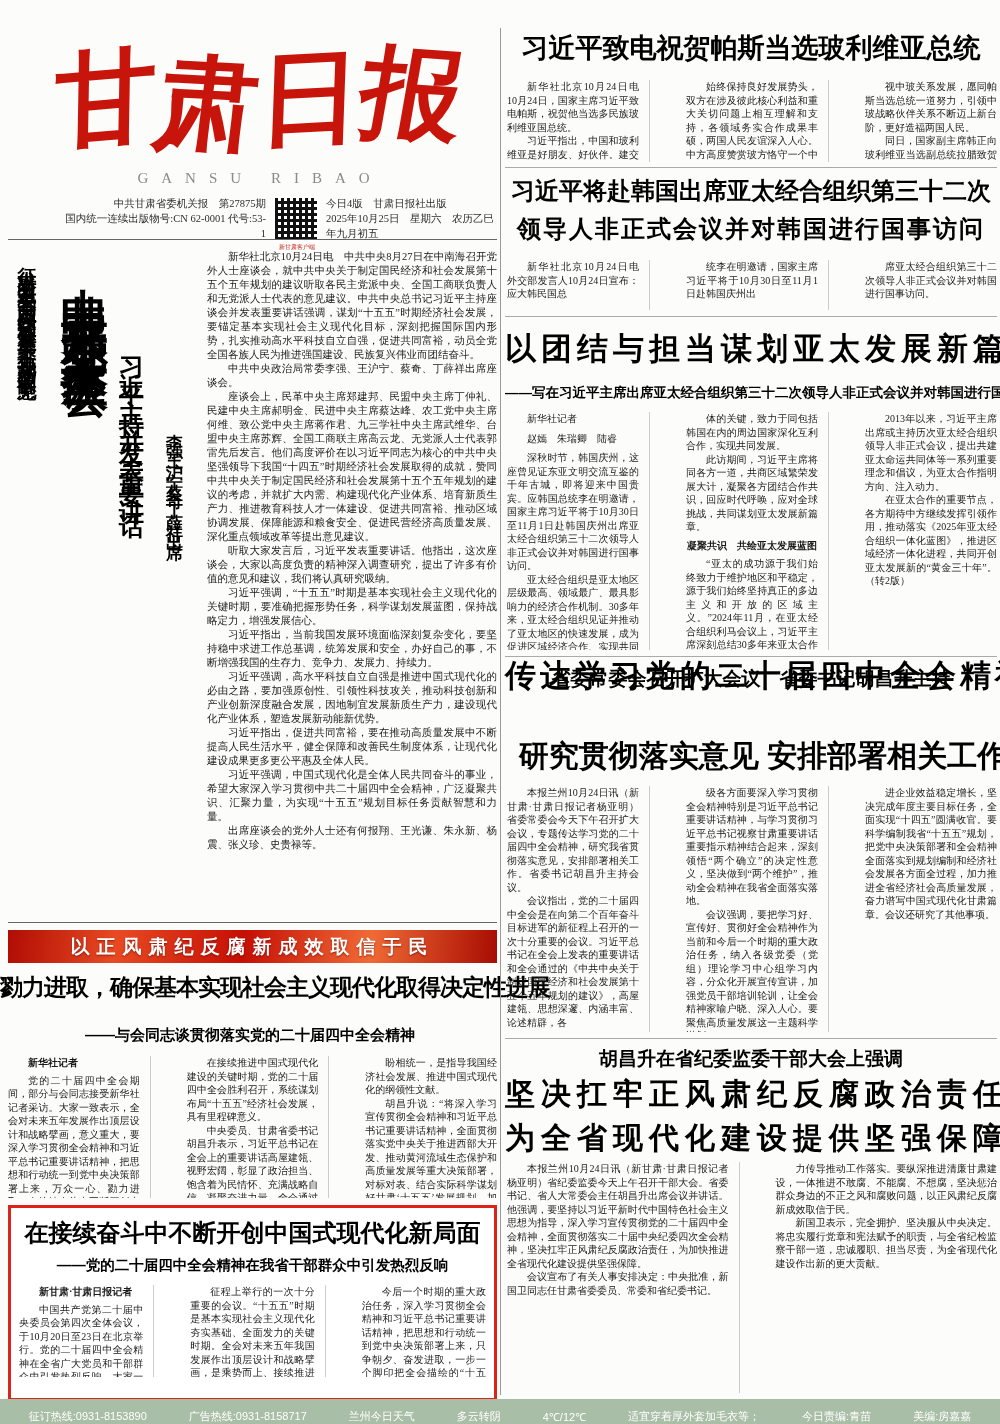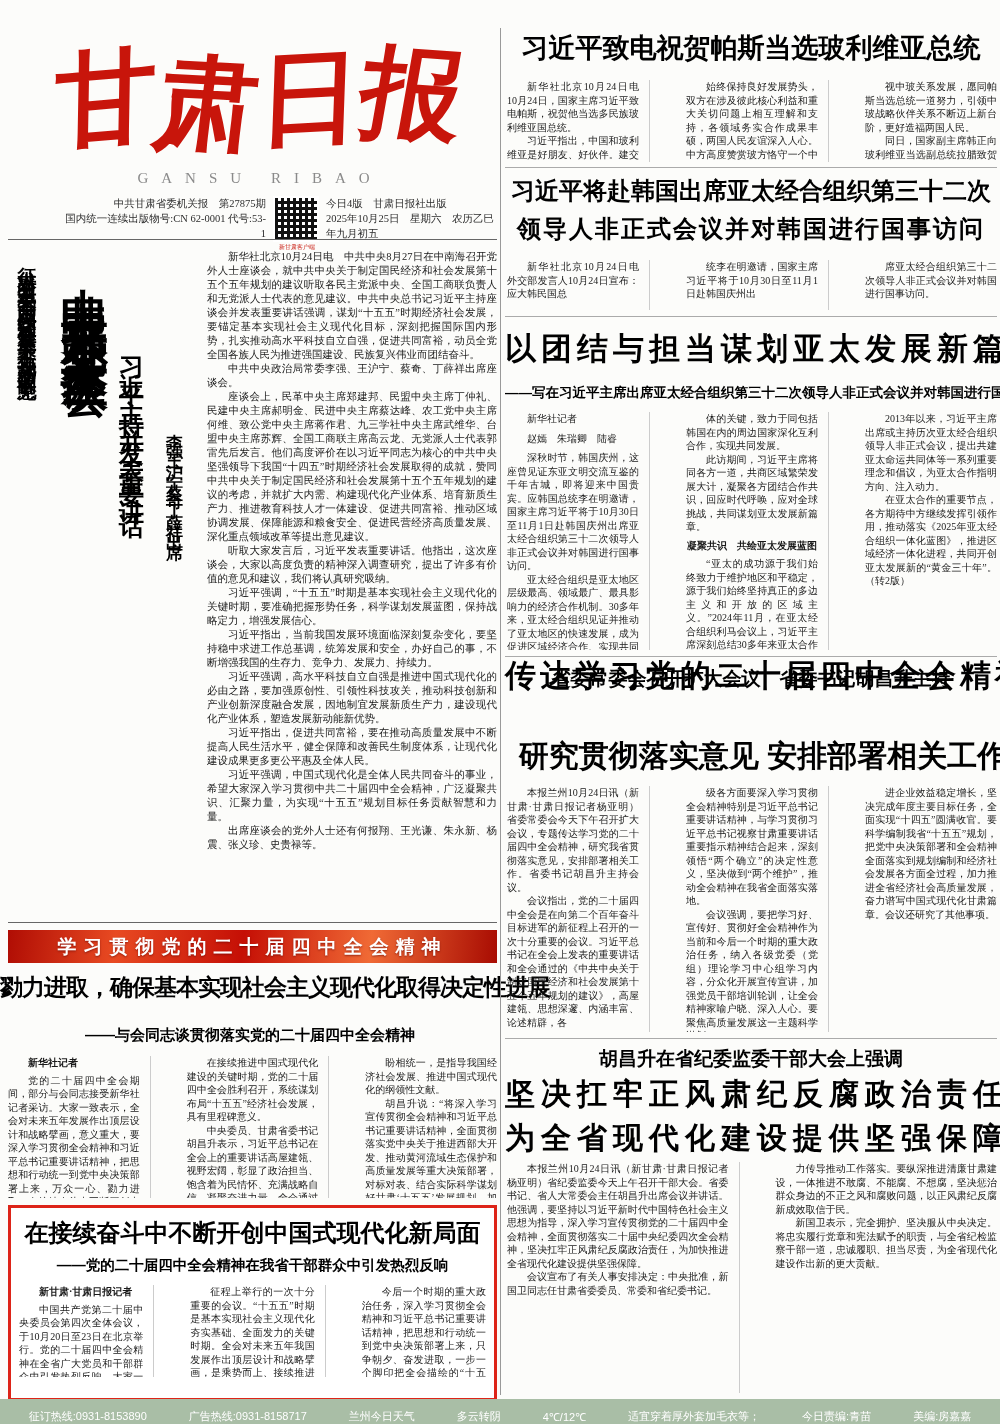--- a/index.html
+++ b/index.html
@@ -87,21 +87,21 @@
       <p class="para">习近平指出，当前我国发展环境面临深刻复杂变化，要坚持稳中求进工作总基调，统筹发展和安全，办好自己的事，不断增强我国的生存力、竞争力、发展力、持续力。</p>
       <p class="para">习近平强调，高水平科技自立自强是推进中国式现代化的必由之路，要加强原创性、引领性科技攻关，推动科技创新和产业创新深度融合发展，因地制宜发展新质生产力，建设现代化产业体系，塑造发展新动能新优势。</p>
       <p class="para">习近平指出，促进共同富裕，要在推动高质量发展中不断提高人民生活水平，健全保障和改善民生制度体系，让现代化建设成果更多更公平惠及全体人民。</p>
       <p class="para">习近平强调，中国式现代化是全体人民共同奋斗的事业，希望大家深入学习贯彻中共二十届四中全会精神，广泛凝聚共识、汇聚力量，为实现“十五五”规划目标任务贡献智慧和力量。</p>
       <p class="para">出席座谈会的党外人士还有何报翔、王光谦、朱永新、杨震、张义珍、史贵禄等。</p>
     </div>
 
   <div class="abs hline" style="left:8px;top:922px;width:489px;"></div>
 
   <div class="abs" id="banner">
-    <span>学习贯彻党的二十届四中全会精神</span>
+    <span>以正风肃纪反腐新成效取信于民</span>
   </div>
 
   <div class="abs h-black" style="left:0;top:972px;width:500px;font-size:23px;letter-spacing:-1px;">勠力进取，确保基本实现社会主义现代化取得决定性进展</div>
   <div class="abs kicker" style="left:0;top:1026px;width:500px;font-size:15px;">——与会同志谈贯彻落实党的二十届四中全会精神</div>
   <div class="abs ncolwrap" style="left:8px;top:1056px;width:489px;height:142px;">
     <div class="ncol">
       <p class="byl">新华社记者</p>
       <div>
           <p class="para">党的二十届四中全会期间，部分与会同志接受新华社记者采访。大家一致表示，全会对未来五年发展作出顶层设计和战略擘画，意义重大，要深入学习贯彻全会精神和习近平总书记重要讲话精神，把思想和行动统一到党中央决策部署上来，万众一心、勠力进取，在接续奋斗中不断开创中国式现代化新局面。</p>
         </div>

